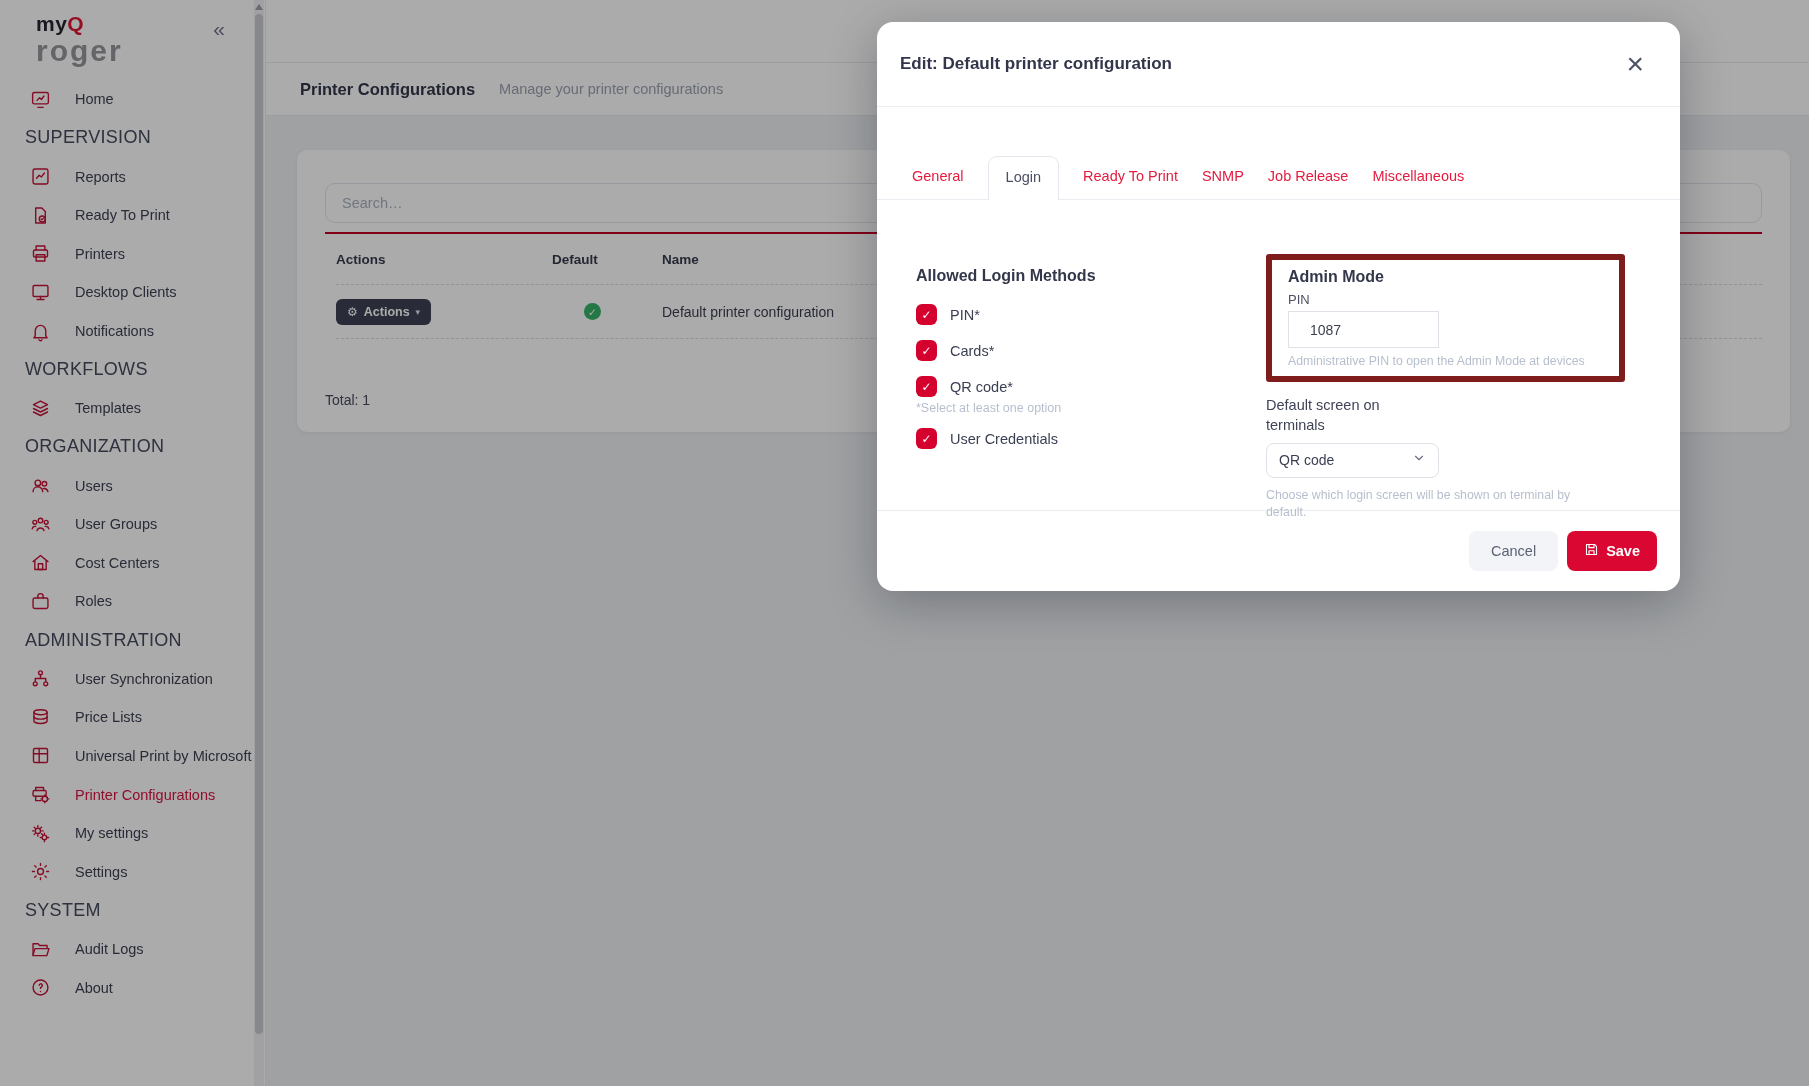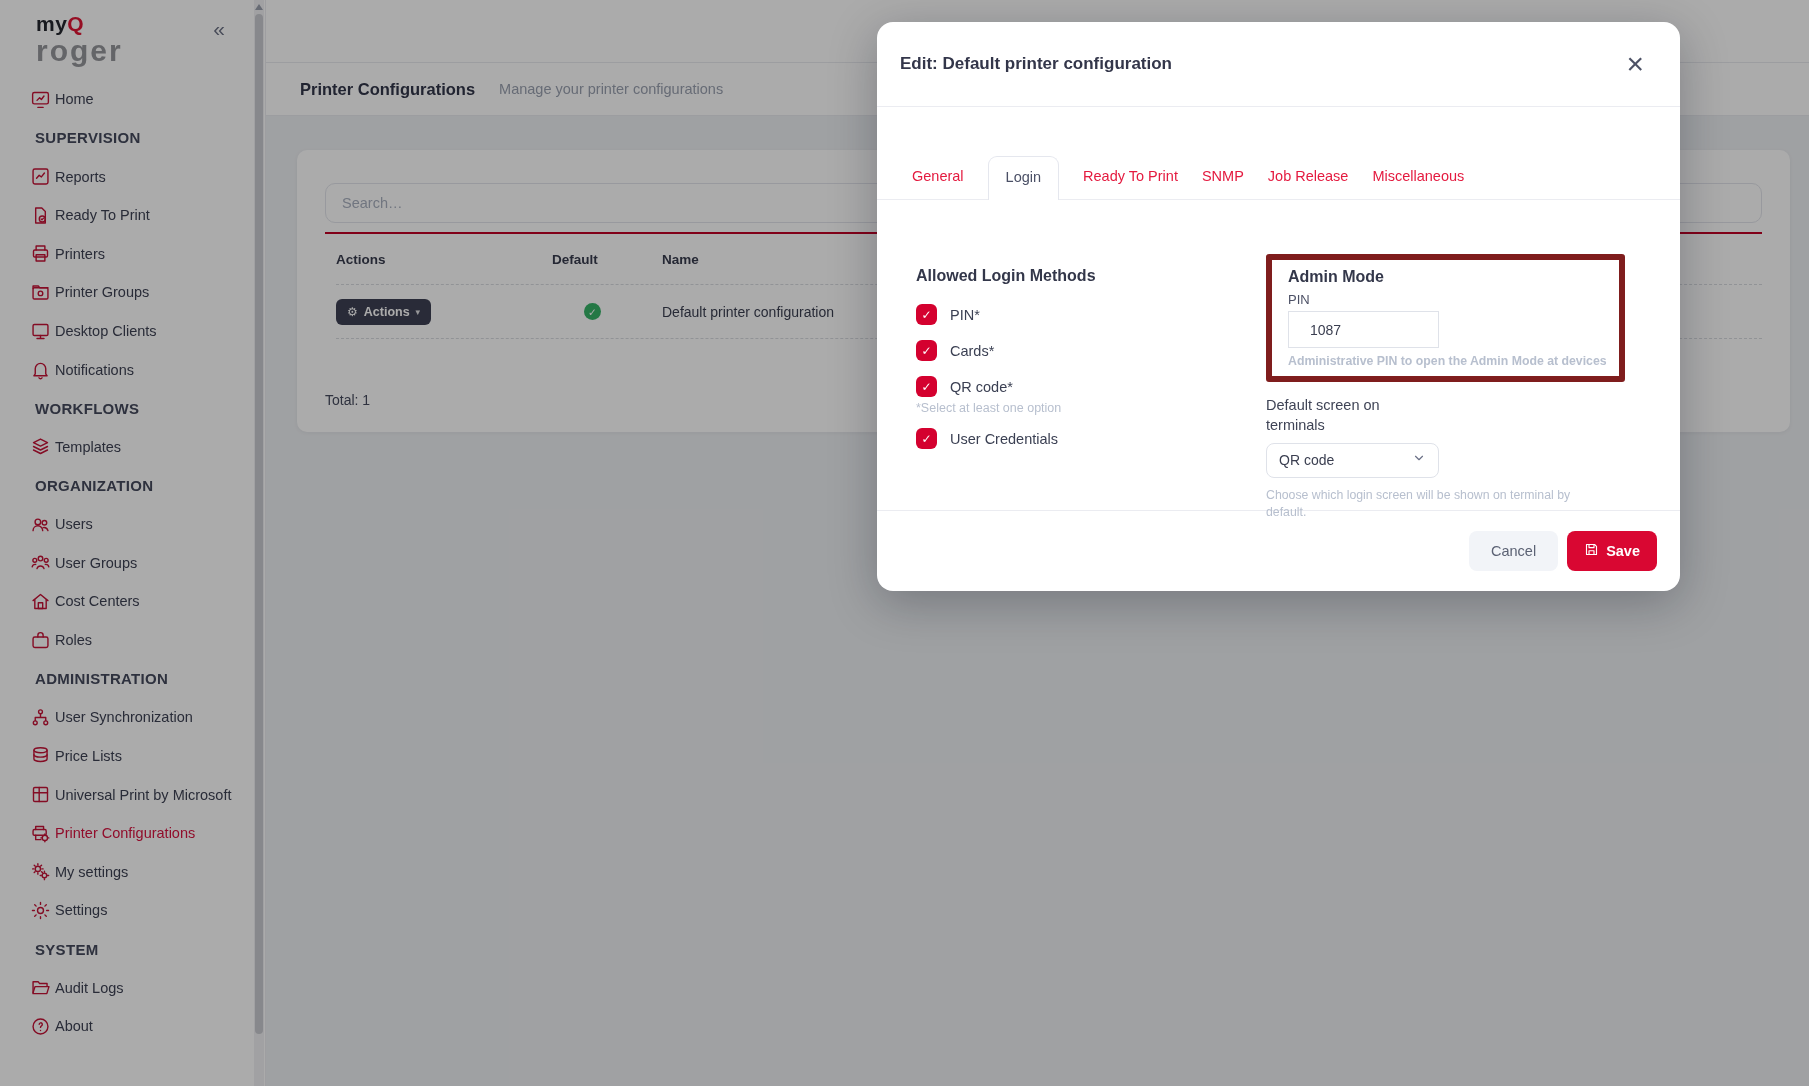--- a/index.html
+++ b/index.html
@@ -11,22 +11,22 @@
   }
   
   .sidebar { position:absolute; left:0; top:0; width:266px; height:1086px; background:#ffffff; border-right:1px solid #ececf0; }
   .logo { position:absolute; left:36px; top:13px; line-height:1.05; }
   .logo-top { font-size:21px; font-weight:800; color:#25272f; letter-spacing:.5px; }
   .logo-top .q { color:#e01535; }
   .logo-bottom { font-size:30px; font-weight:700; letter-spacing:2px; color:#96979c; }
   .collapse-btn { position:absolute; right:40px; top:18px; font-size:21px; color:#6e7386; cursor:pointer; line-height:1; }
   .nav { position:absolute; top:80px; left:0; right:10px; }
   .nav-row { height:38.64px; display:flex; align-items:center; }
-  .nav-header { padding-left:35px; font-size:15px; font-weight:700; color:#454a5d; letter-spacing:.3px; }
-  .nav-item { padding-left:30px; gap:4px; cursor:pointer; }
+  .nav-header { padding-left:25px; font-size:18px; font-weight:400; color:#454a5d; letter-spacing:.3px; }
+  .nav-item { padding-left:30px; gap:24px; cursor:pointer; }
   .nav-item .ic { width:21px; height:21px; color:#c51236; flex:0 0 auto; }
   .nav-item .lbl { font-size:14.5px; color:#3e4254; white-space:nowrap; }
   .nav-item.active .lbl { color:#d81440; }
   svg.icn { width:100%; height:100%; fill:none; stroke:currentColor; stroke-width:1.6; stroke-linecap:round; stroke-linejoin:round; }
   
   .scrollbar { position:absolute; right:1px; top:0; width:10px; height:1086px; background:#f0f1f3; }
   .scroll-up { position:absolute; top:4px; left:1px; width:0; height:0; border-left:4px solid transparent; border-right:4px solid transparent; border-bottom:6px solid #9aa0ad; }
   .scroll-thumb { position:absolute; top:14px; left:1px; width:8px; height:1020px; border-radius:4px; background:#c9cbd1; }
   
   .topbar { position:absolute; left:266px; top:0; right:0; height:63px; background:#fff; border-bottom:1px solid #e9eaef; }
@@ -64,21 +64,21 @@
   .col-left .sec-heading { margin-bottom:19px; }
   .chk-row { display:flex; align-items:center; gap:13px; margin-bottom:15px; }
   .chk { width:21px; height:21px; border-radius:6px; background:#d4012f; color:#fff; display:flex; align-items:center; justify-content:center; font-size:12px; font-weight:700; cursor:pointer; flex:0 0 auto; }
   .chk-label { font-size:14.5px; color:#3b4053; }
   .chk-note { font-size:12.5px; color:#b7bfce; margin:-11px 0 13px; }
   .col-right { position:absolute; left:389px; top:22px; width:395px; }
   .green-box { width:359px; border:6px solid #7f1d1d; border-radius:3px; padding:8px 0 8px 16px; }
   .green-box .sec-heading { margin-bottom:6px; }
   .field-label { font-size:13px; color:#4c5065; margin-bottom:4px; }
   .text-input { width:151px; height:37px; border:1px solid #dfe2e9; border-radius:0; padding:0 21px; font-size:14px; color:#3a3e50; outline:none; }
-  .field-helper { margin-top:6px; font-size:12.3px; color:#b7bfce;font-weight:bold; }
+  .field-helper { margin-top:6px; font-size:12.3px; color:#b7bfce; }
   .ds-label { margin-top:13px; width:160px; font-size:14.5px; color:#3f4456; line-height:1.4; }
   .select-box { margin-top:7px; width:173px; height:35px; border:1px solid #dfe2e9; border-radius:8px; display:flex; align-items:center; justify-content:space-between; padding:0 12px; cursor:pointer; }
   .select-value { font-size:14px; color:#3a3e50; }
   .select-chevron svg { width:14px; height:14px; fill:none; stroke:#6a7086; stroke-width:2; stroke-linecap:round; stroke-linejoin:round; }
   .ds-helper { margin-top:9px; width:330px; font-size:12.3px; line-height:1.45; color:#b7bfce; }
   .m-footer { height:81px; border-top:1px solid #ebecf1; display:flex; align-items:center; justify-content:flex-end; gap:9px; padding-right:23px; }
   .btn { height:40px; border-radius:8px; display:flex; align-items:center; font-size:14.5px; cursor:pointer; border:none; }
   .btn-cancel { background:#f2f4f8; color:#5c6274; padding:0 22px; }
   .btn-save { background:#d90732; color:#fff; font-weight:700; padding:0 17px; gap:7px; }
   .save-icon svg { width:15px; height:15px; fill:none; stroke:#fff; stroke-width:1.8; stroke-linecap:round; stroke-linejoin:round; }
@@ -117,28 +117,20 @@
           </svg></span>
         <span class="lbl">Ready To Print</span>
       </div>
       <div class="nav-row nav-item">
         <span class="ic"><svg class="icn" viewBox="0 0 24 24">
             <path d="M7 8V3.5h10V8"></path>
             <rect x="4" y="8" width="16" height="8" rx="1.5"></rect>
             <rect x="7" y="13.5" width="10" height="7"></rect>
           </svg></span>
         <span class="lbl">Printers</span>
-      </div>
-      <div class="nav-row nav-item">
-        <span class="ic"><svg class="icn" viewBox="0 0 24 24">
-            <path d="M3.5 7.5v-3h6l1.5 2h9.5"></path>
-            <rect x="3.5" y="6.5" width="17" height="13" rx="1.5"></rect>
-            <circle cx="12" cy="13" r="2.6"></circle>
-          </svg></span>
-        <span class="lbl">Printer Groups</span>
       </div>
       <div class="nav-row nav-item">
         <span class="ic"><svg class="icn" viewBox="0 0 24 24">
             <rect x="3.5" y="4" width="17" height="12.5" rx="1.5"></rect>
             <path d="M12 16.5V20M8 20h8"></path>
           </svg></span>
         <span class="lbl">Desktop Clients</span>
       </div>
       <div class="nav-row nav-item">
         <span class="ic"><svg class="icn" viewBox="0 0 24 24">

